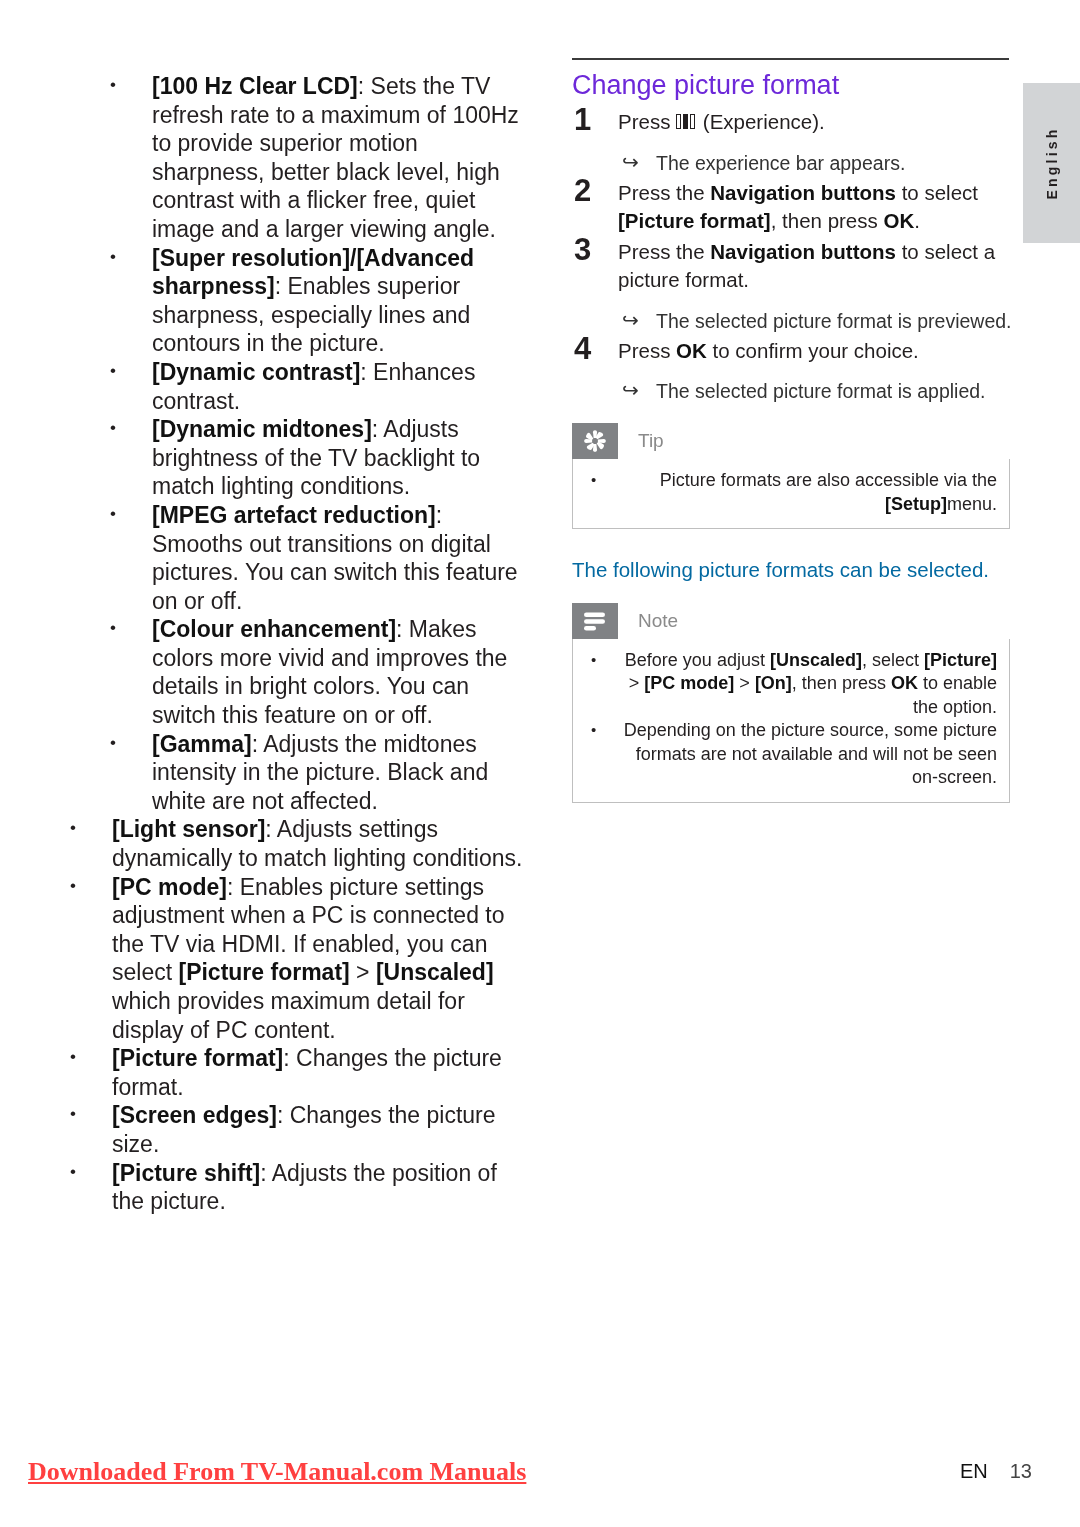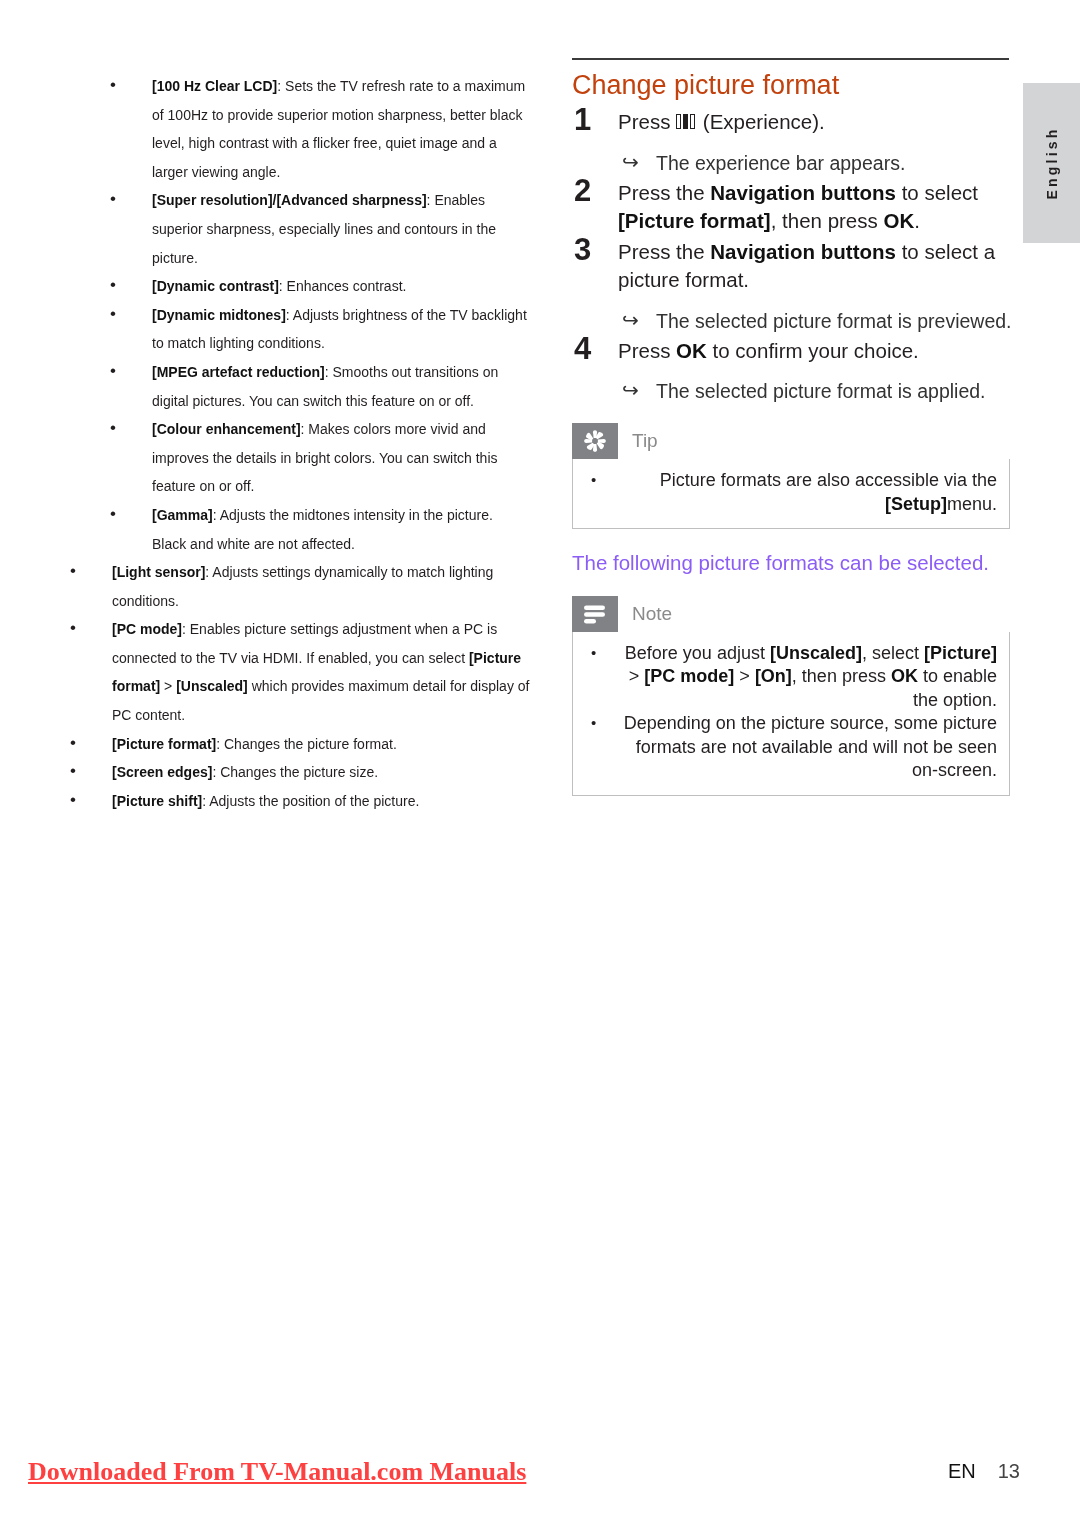--- a/index.html
+++ b/index.html
@@ -36,21 +36,21 @@
   }
 
   
   ul.blist {
     list-style: none;
     margin: 0;
     padding: 0;
   }
   ul.blist > li {
     position: relative;
-    font-size: 14px;
+    font-size: 23px;
     line-height: 28.6px;
     color: #231f20;
     margin: 0 0 0 0;
   }
   
   ul.lvl1 > li {
     padding-left: 52px;
   }
   ul.lvl1 > li::before {
     content: "\2022";
@@ -80,21 +80,21 @@
   
   .hrule {
     width: 437px;
     height: 2px;
     background: #3b3b3b;
     margin: 0 0 8px 0;
   }
   .h1 {
     font-size: 27px;
     line-height: 34px;
-    color: #c2410c;
+    color: #6d28d9;
     margin: 0 0 6px 0;
     font-weight: normal;
   }
 
   
   ol.steps {
     list-style: none;
     margin: 0;
     padding: 0;
   }
@@ -147,21 +147,21 @@
     height: 36px;
     background: #808285;
     display: flex;
     align-items: center;
     justify-content: center;
     flex: none;
   }
   .callout .captxt {
     font-size: 19px;
     color: #8a8a8a;
-    padding-left: 14px;
+    padding-left: 20px;
   }
   .callout .body {
     border: 1px solid #bfbfbf;
     border-top: none;
     padding: 10px 12px 12px 12px;
     box-sizing: border-box;
   }
   .callout ul {
     list-style: none;
     margin: 0;
@@ -179,22 +179,22 @@
     content: "\2022";
     position: absolute;
     left: 6px;
     top: -1px;
     font-size: 15px;
   }
 
   .para {
     font-size: 20.5px;
     line-height: 28.5px;
-    color: #8b5cf6;
-    margin-top: 20px;
+    color: #0369a1;
+    margin-top: 27px;
   }
 
   
   .exp-icon {
     display: inline-block;
     vertical-align: -2px;
     width: 21px;
     height: 17px;
     position: relative;
   }
@@ -238,21 +238,21 @@
     bottom: 40px;
     font-family: "Liberation Serif", serif;
     font-size: 26px;
     font-weight: bold;
     color: #ff4040;
     text-decoration: underline;
     text-decoration-color: #ff4040;
   }
   .folio {
     position: absolute;
-    right: 60px;
+    right: 48px;
     bottom: 44px;
     font-size: 20px;
     color: #231f20;
   }
   .folio .en { font-weight: normal; color:#111; }
   .folio .pg { margin-left: 22px; color:#444; }
 </style>
 </head>
 <body>
 

